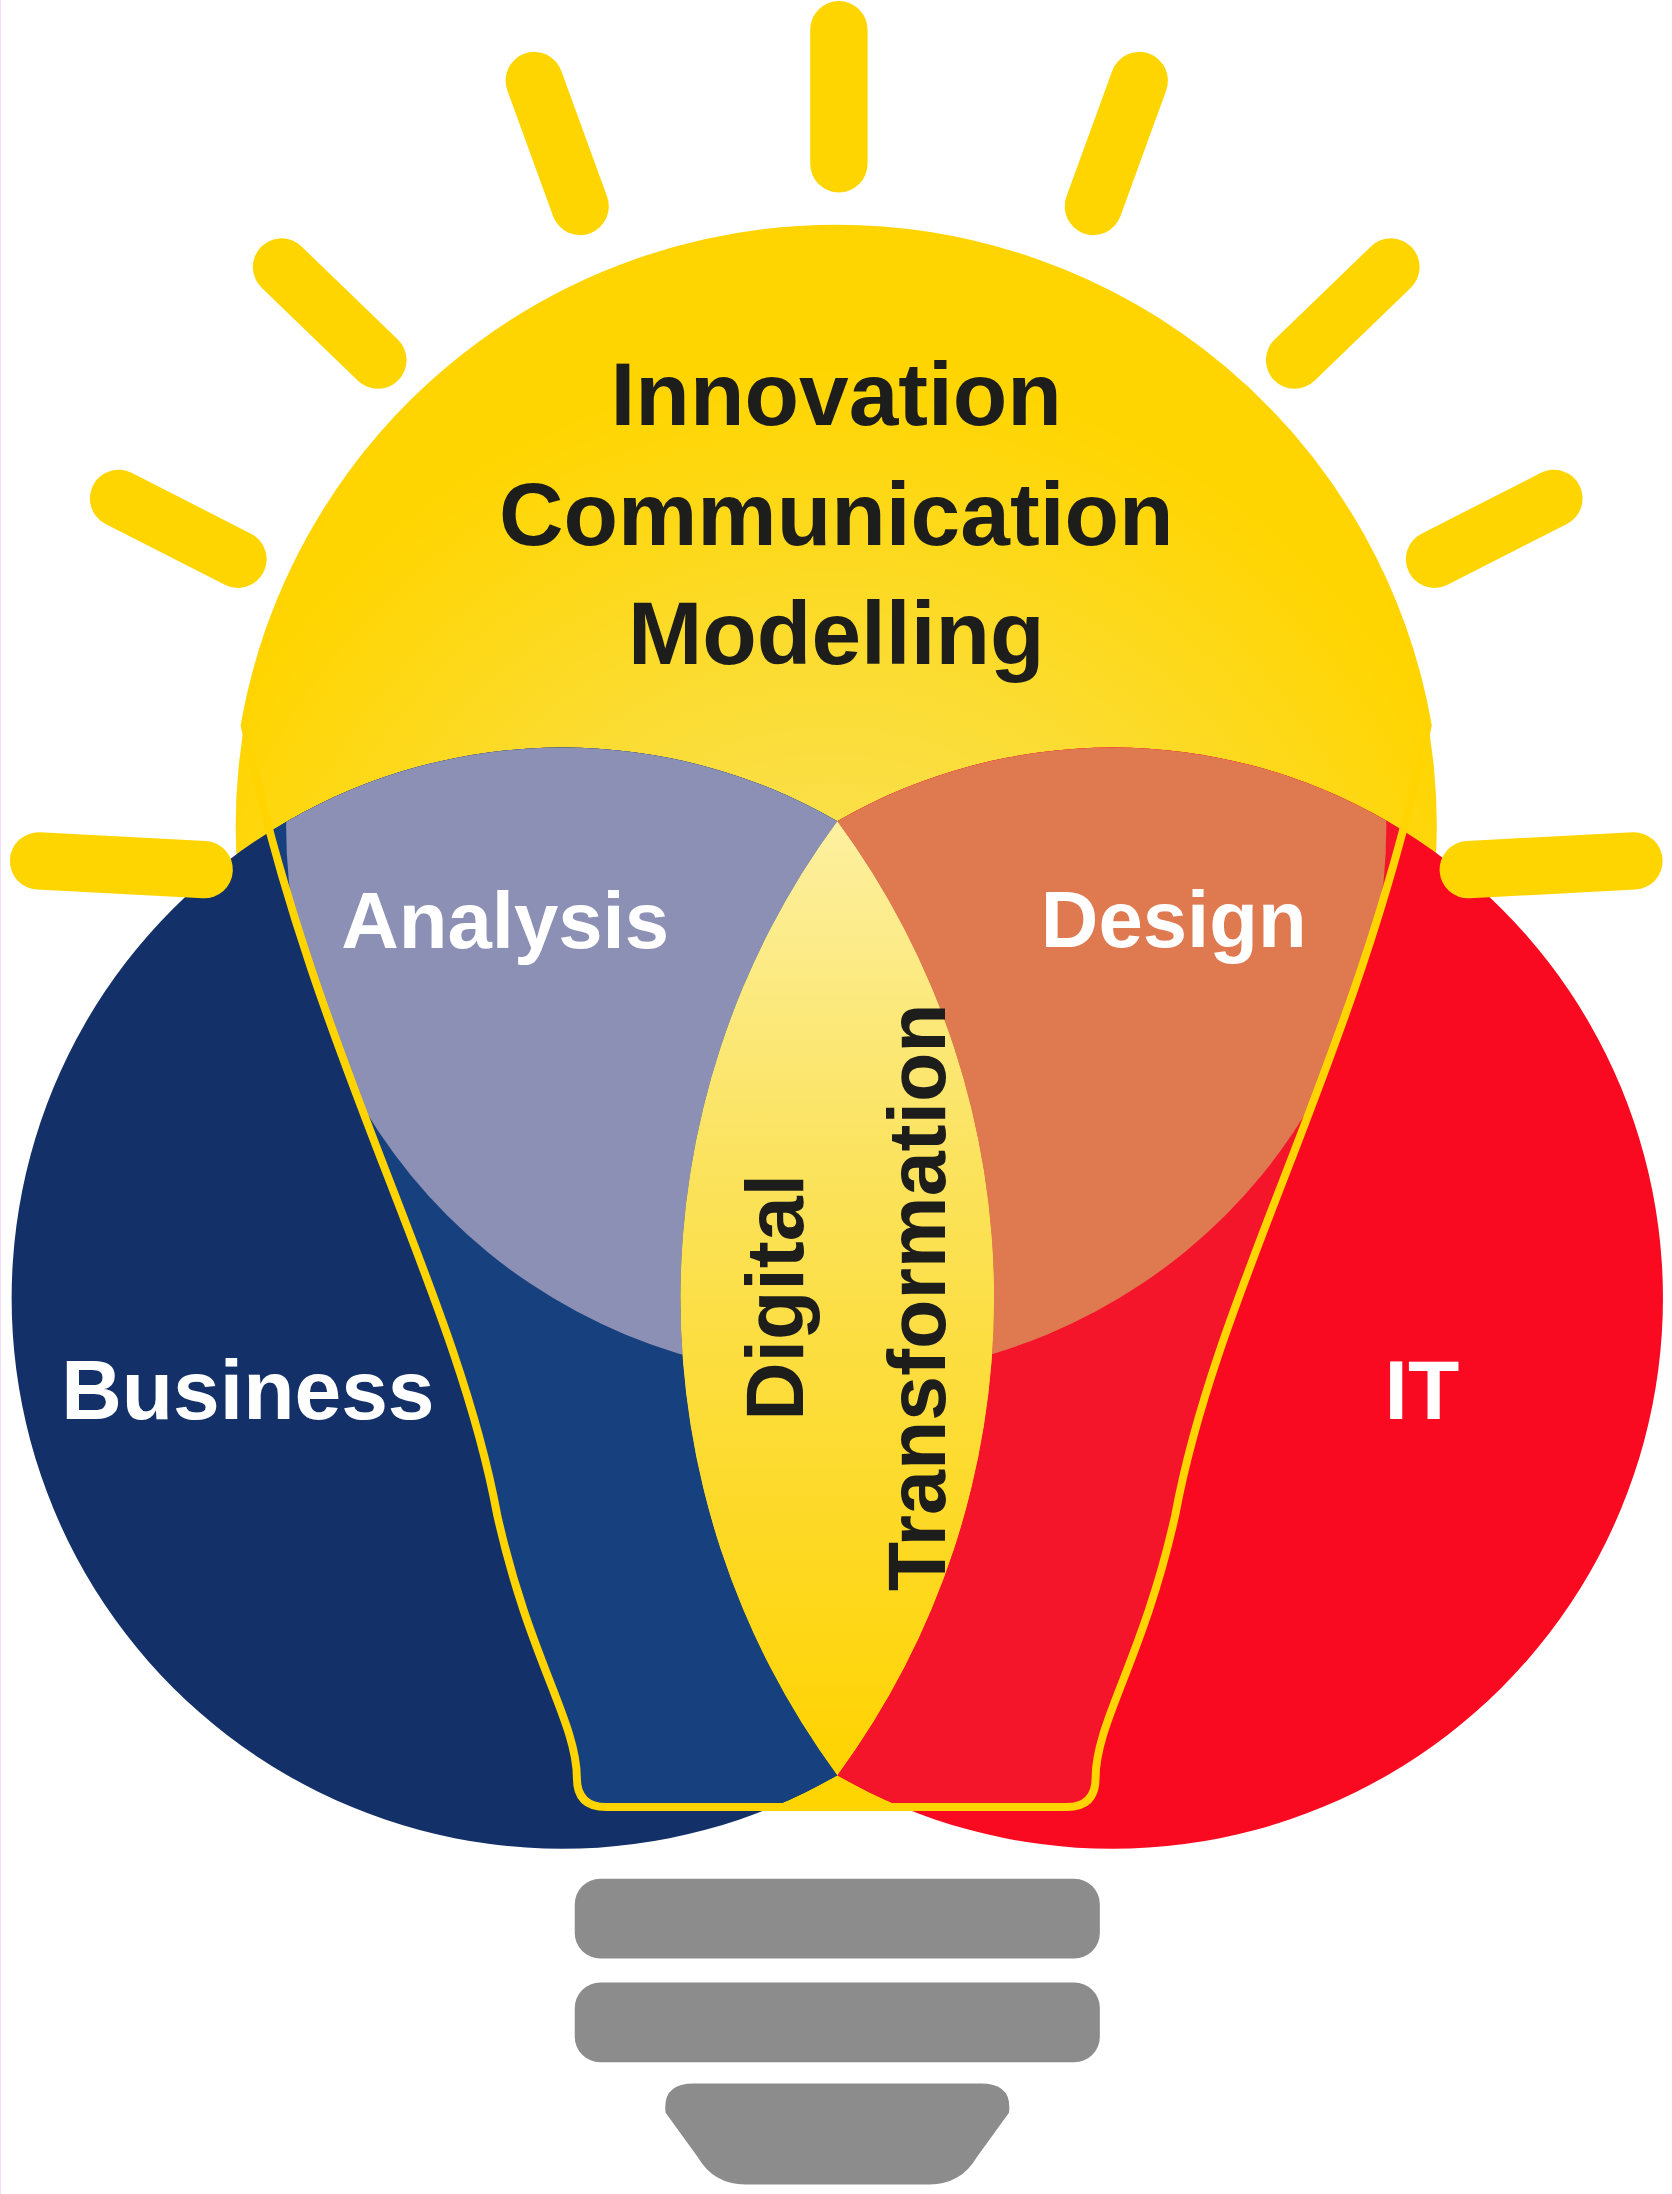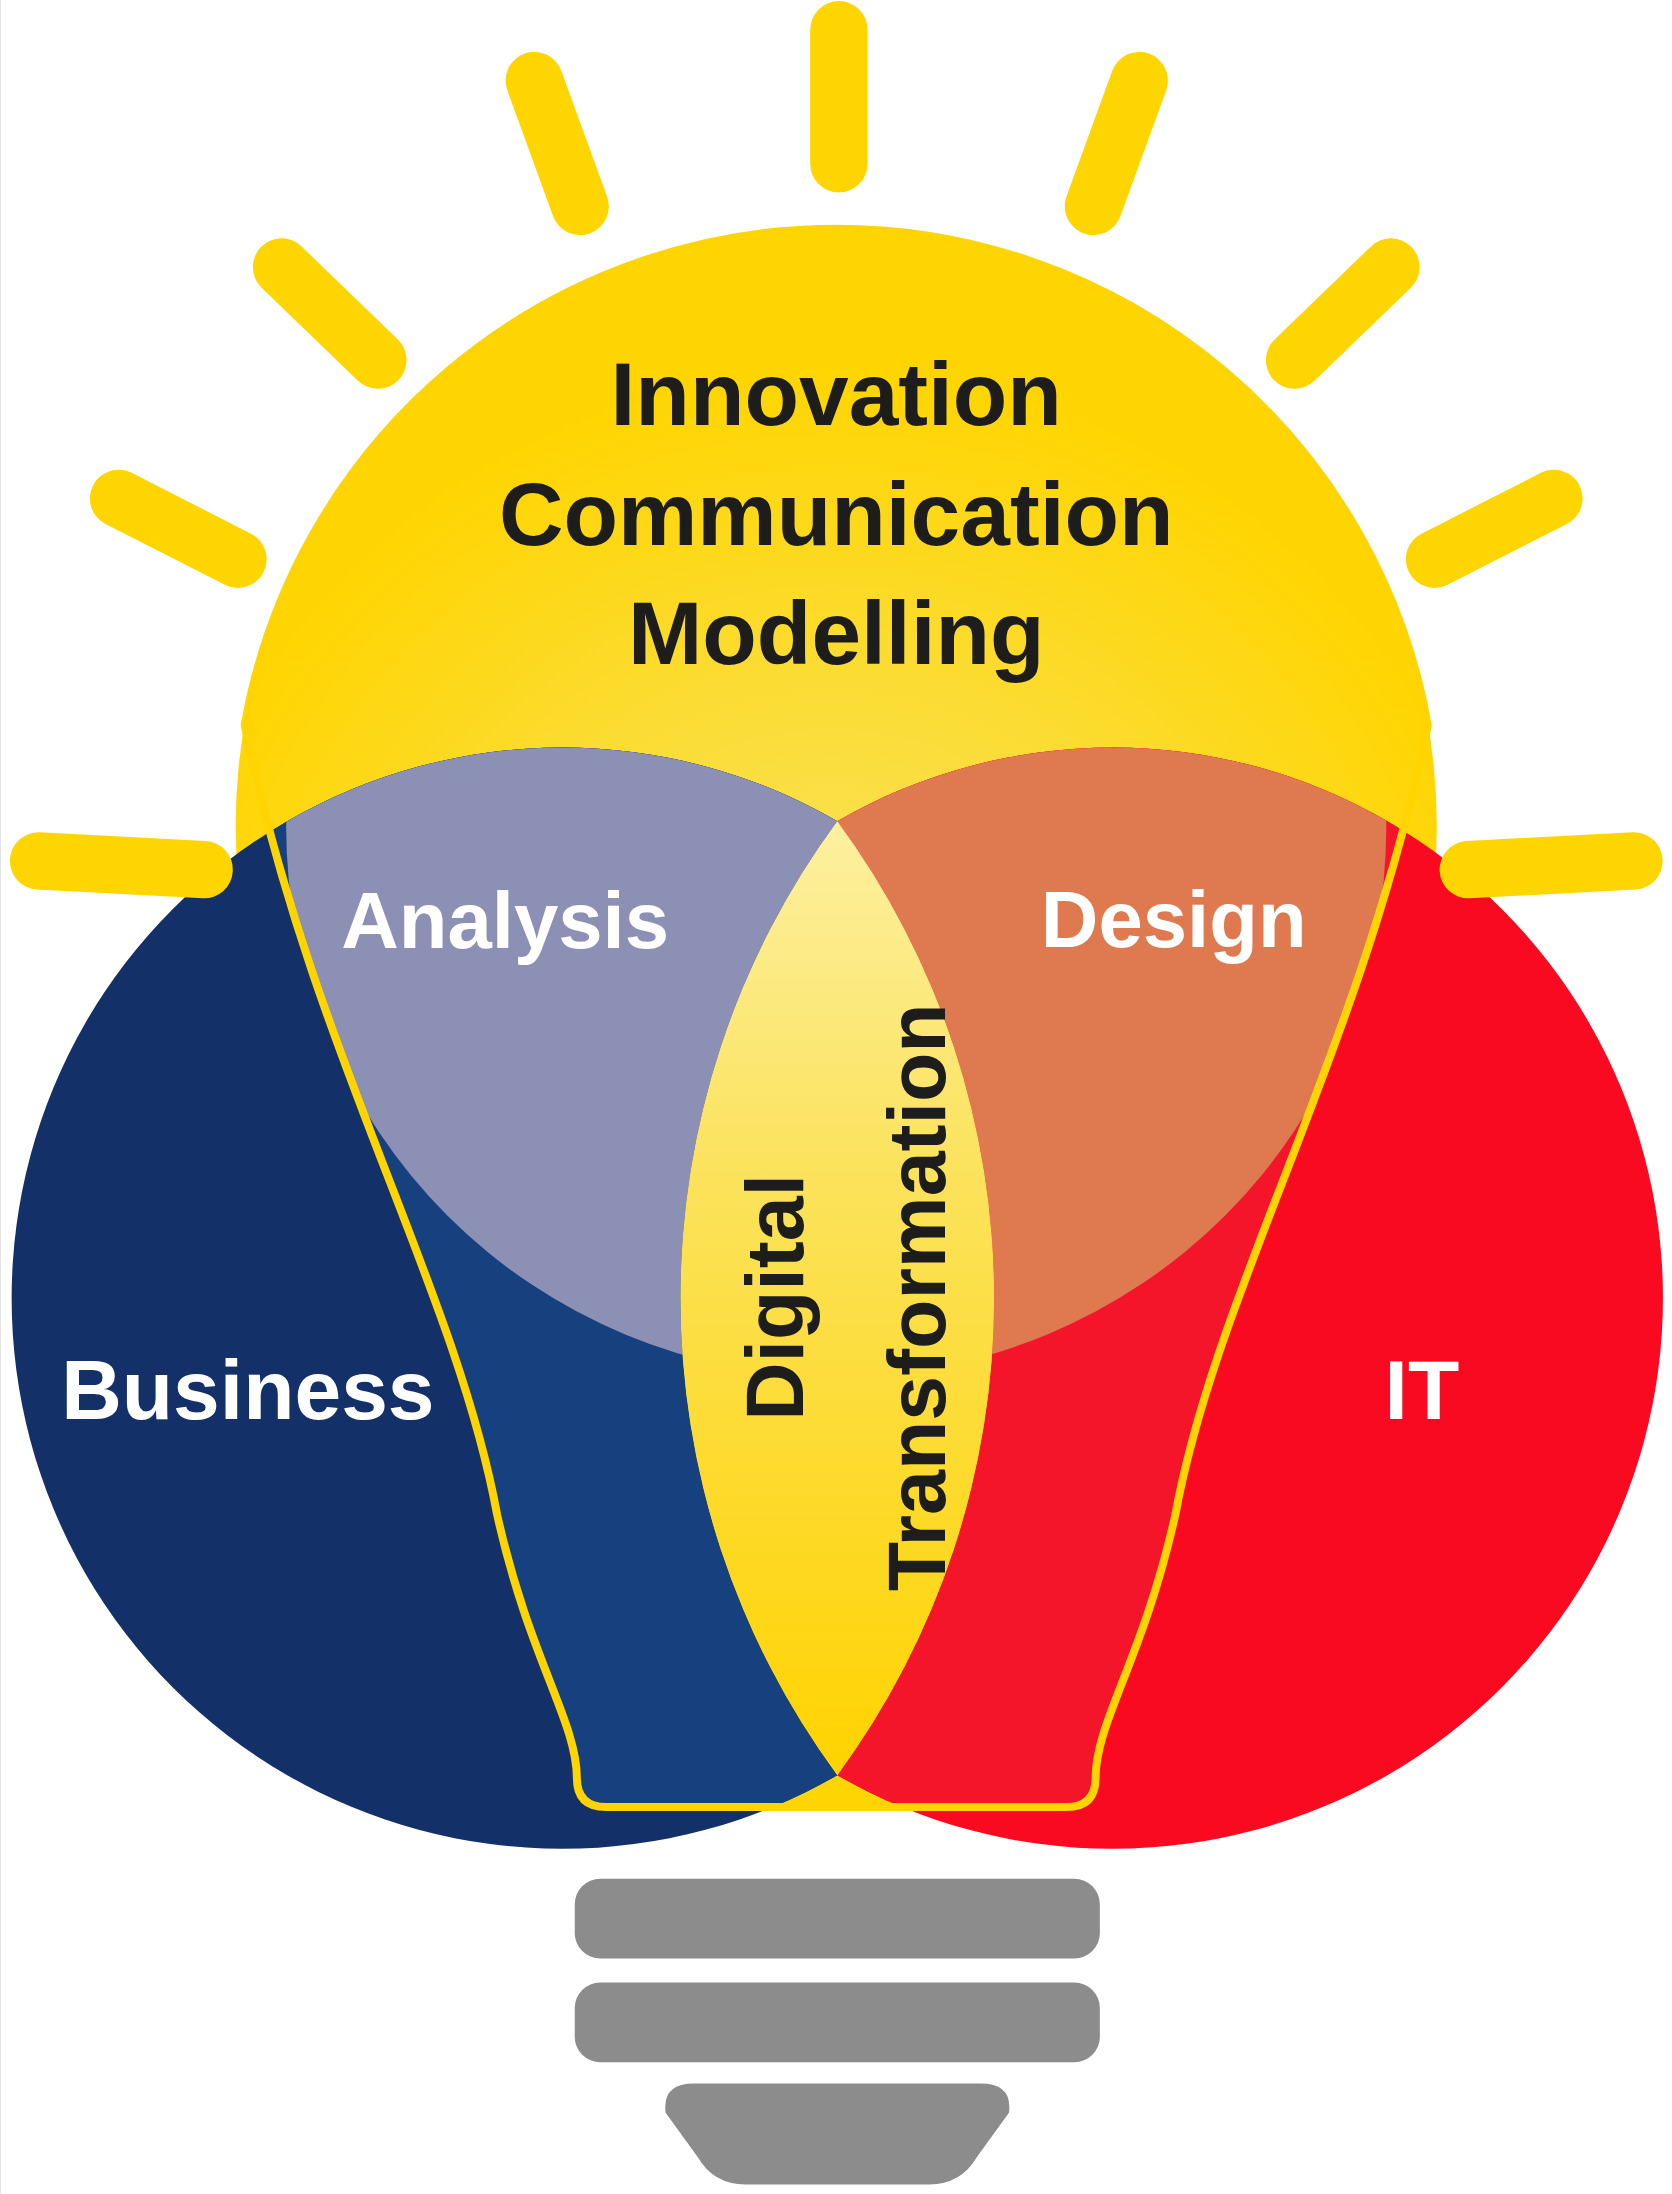--- a/index.html
+++ b/index.html
@@ -4,21 +4,21 @@
 <style>
   html, body {
     margin: 0;
     padding: 0;
     background: #ffffff;
   }
   .stage {
     width: 1673px;
     height: 2194px;
     position: relative;
-    background: #737373;
+    background: #d946ef;
     overflow: hidden;
   }
   svg { display: block; }
   .glow-label {
     font-family: "Liberation Sans", sans-serif;
     font-weight: bold;
     font-size: 168px;
     text-anchor: middle;
   }
   .zone-label {

